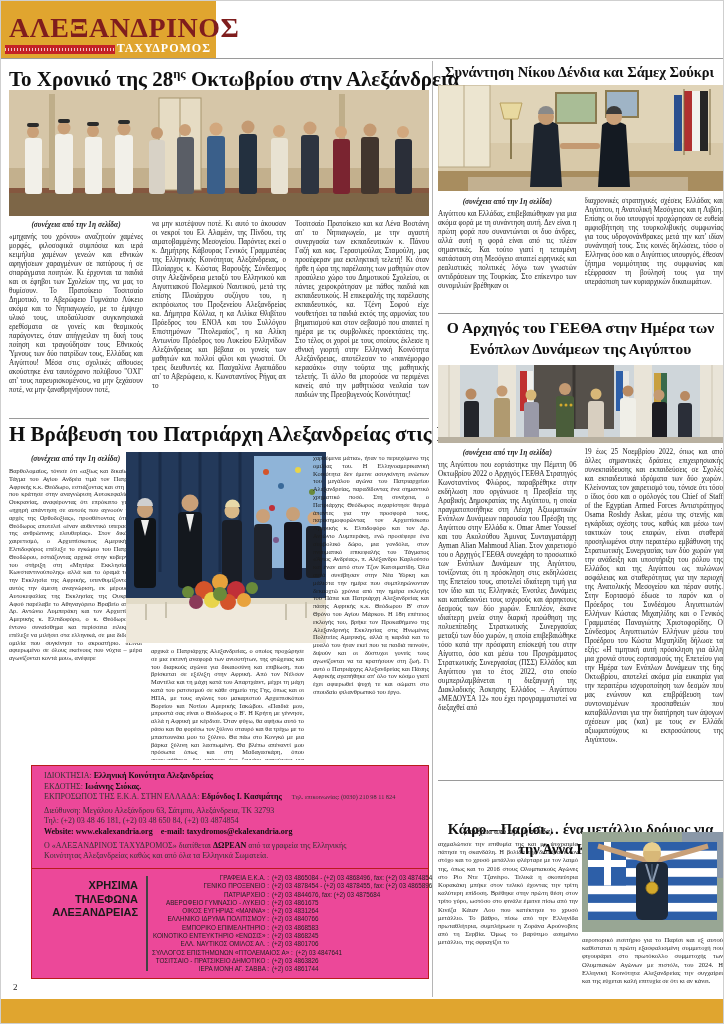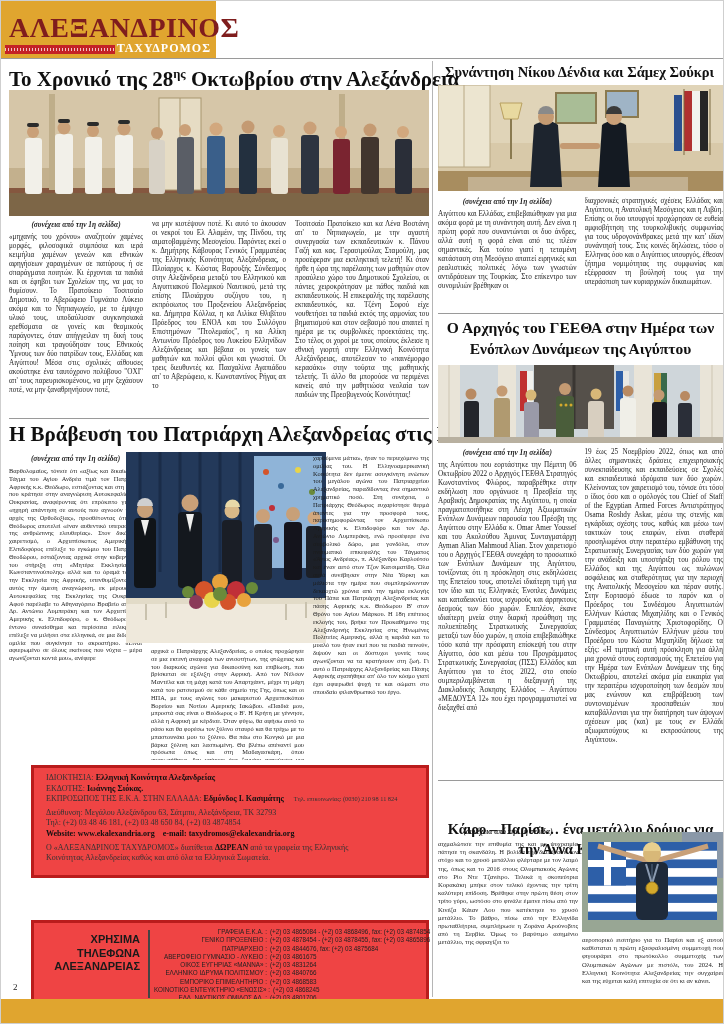--- a/index.html
+++ b/index.html
@@ -27,28 +27,28 @@
   
   .body-col{font-size:7.2px;line-height:9px;text-align:justify;color:#1c1c1c;overflow:hidden;}
   .cols{display:flex;gap:9px;}
   .cols > div{flex:1;}
   .cont{font-style:italic;font-weight:bold;font-size:7.4px;line-height:10px;margin-bottom:3px;text-align:center;}
   .small-text{font-size:6.4px;line-height:7.8px;}
   .kor-text{font-size:6.6px;line-height:8.2px;}
   
   .photo{display:block;}
   
-  .beige-box{background:#ef4444;border:3px solid #b91c1c;box-sizing:border-box;}
+  .beige-box{background:#ec4899;border:1px solid #b91c1c;box-sizing:border-box;}
   #publisher{left:30px;top:764px;width:398px;height:113px;padding:5px 0 0 12px;font-size:8px;line-height:10.6px;color:#222;}
   #publisher .lbl{color:#333;}
   #publisher .val{font-weight:bold;color:#111;}
   #publisher .note{font-size:6.3px;color:#333;margin-left:10px;}
   #publisher .plain{color:#333;}
   #publisher .gap{height:3px;}
-  #phonebook{left:30px;top:919px;width:398px;height:88px;}
+  #phonebook{left:30px;top:867px;width:398px;height:111px;}
   #pb-title{position:absolute;left:8px;top:10px;width:98px;text-align:right;
             font-family:"Liberation Sans",sans-serif;font-weight:bold;font-size:11px;line-height:13.5px;color:#1a1a1a;}
   #pb-divider{position:absolute;left:114px;top:7px;bottom:7px;width:1.5px;background:#444;}
   #pb-list{position:absolute;left:120px;top:5px;right:6px;font-family:"Liberation Sans",sans-serif;
            font-size:6.3px;line-height:8.3px;color:#222;}
   .pb-row{display:flex;}
   .pb-row .pb-label{flex:1;text-align:right;white-space:nowrap;}
   .pb-row .pb-value{width:150px;padding-left:3px;white-space:nowrap;}
   
   #page-number{left:12px;top:981px;font-size:9px;color:#222;}

